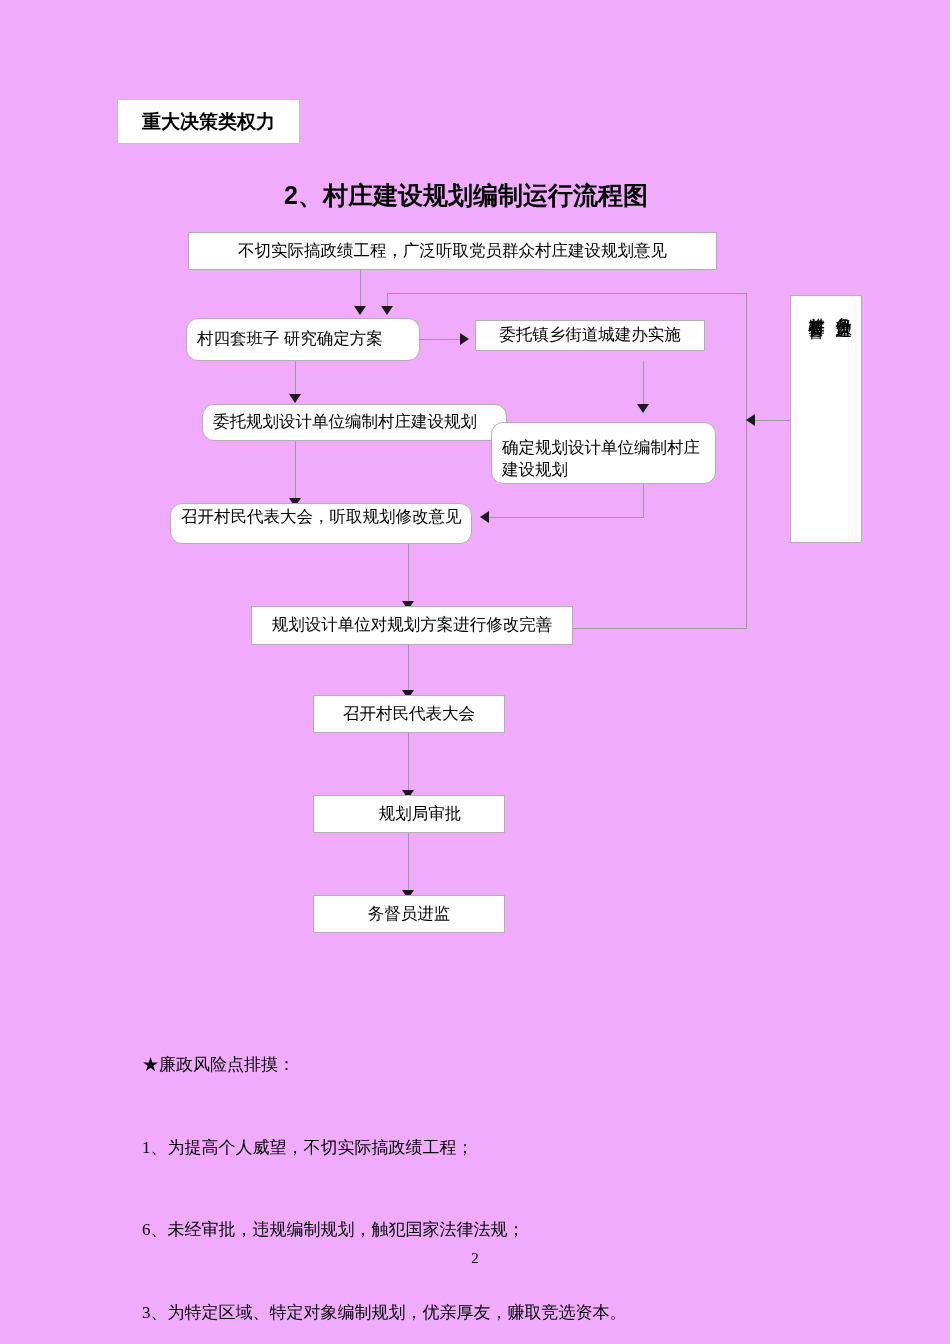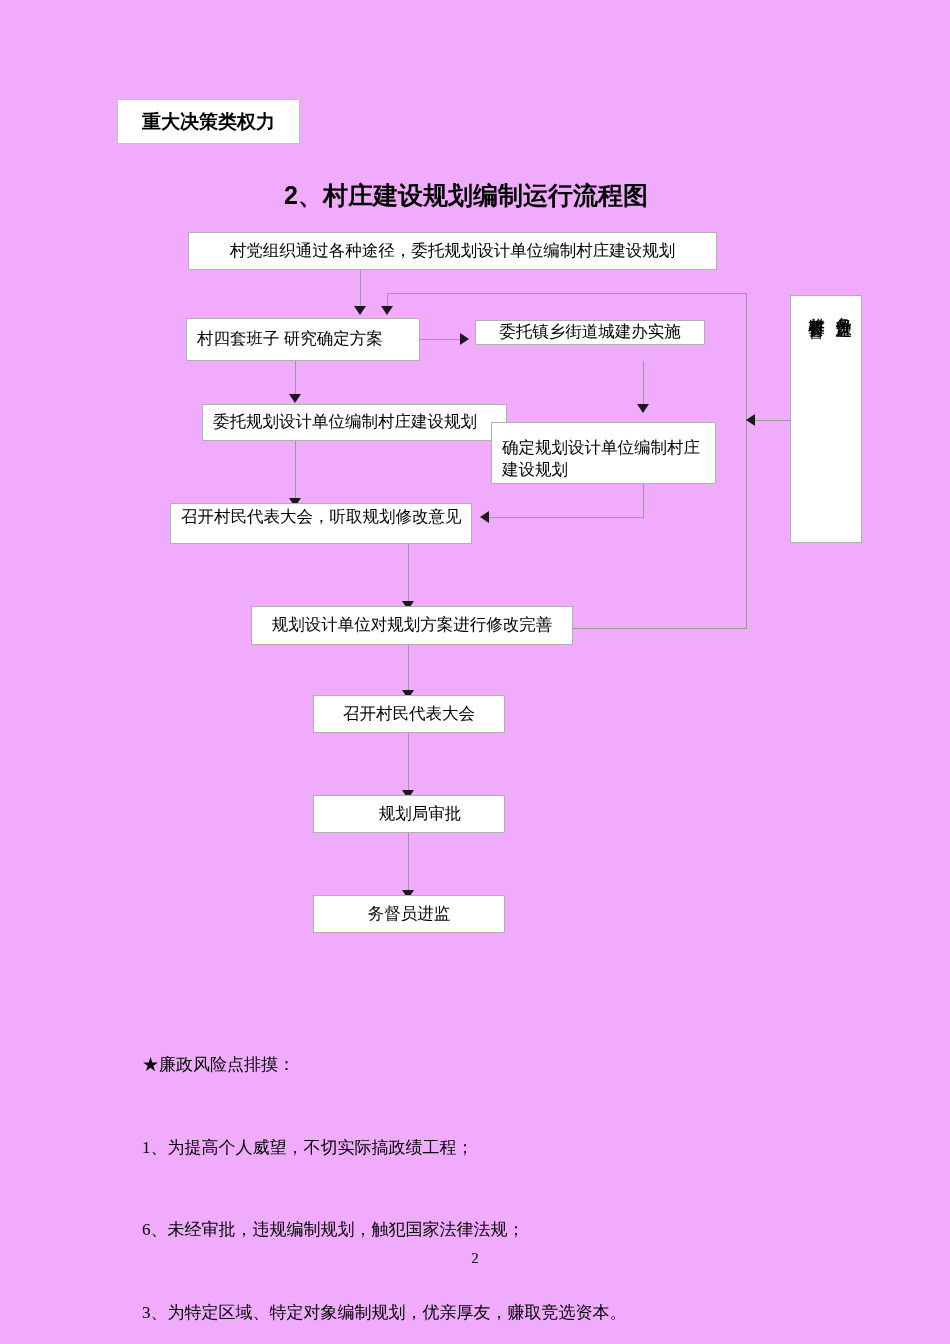--- a/index.html
+++ b/index.html
@@ -30,21 +30,21 @@
     line-height: 1.35;
     color: #000000;
     display: flex;
     align-items: center;
     justify-content: center;
     text-align: center;
     padding: 0 6px;
     overflow: hidden;
     white-space: pre-wrap;
   }
-  .fbox.left   { justify-content: flex-start; text-align: left; padding-left: 10px; }
+  .fbox.left   { justify-content: flex-start; text-align: left; padding-left: 10px; border-radius: 12px; }
   .fbox.topal  { align-items: flex-start; padding-top: 14px; }
 
   
   .tagbox {
     position: absolute;
     box-sizing: border-box;
     border: 1px solid #c2c2c2;
     background: #ffffff;
     display: flex;
     align-items: center;
@@ -172,28 +172,28 @@
   <div class="vline" style="left:408px; top:733px; height:62px;"></div>
   <div class="arr arr-down" style="left:402px; top:790px;"></div>
 
   <div class="vline" style="left:408px; top:833px; height:62px;"></div>
   <div class="arr arr-down" style="left:402px; top:890px;"></div>
 
   <div class="hline" style="left:755px; top:420px; width:36px;"></div>
   <div class="arr arr-left" style="left:746px; top:414px;"></div>
 
   <div class="fbox" style="left:188px; top:232px; width:529px; height:38px;">
-    <span>村党组织通过各种途径，委托规划设计单位编制村庄建设规划</span>
+    <span>不切实际搞政绩工程，广泛听取党员群众村庄建设规划意见</span>
   </div>
 
   <div class="fbox left" style="left:186px; top:318px; width:234px; height:43px;">
     <span>村四套班子 研究确定方案</span>
   </div>
 
-  <div class="fbox" style="left:475px; top:320px; width:230px; height:25px;align-items:center;">
+  <div class="fbox" style="left:475px; top:320px; width:230px; height:31px;align-items:center;">
     <span>委托镇乡街道城建办实施</span>
   </div>
 
   <div class="fbox left" style="left:202px; top:404px; width:305px; height:37px;">
     <span>委托规划设计单位编制村庄建设规划</span>
   </div>
 
   <div class="fbox left topal" style="left:491px; top:422px; width:225px; height:62px;">
     <span>确定规划设计单位编制村庄
 建设规划</span>

